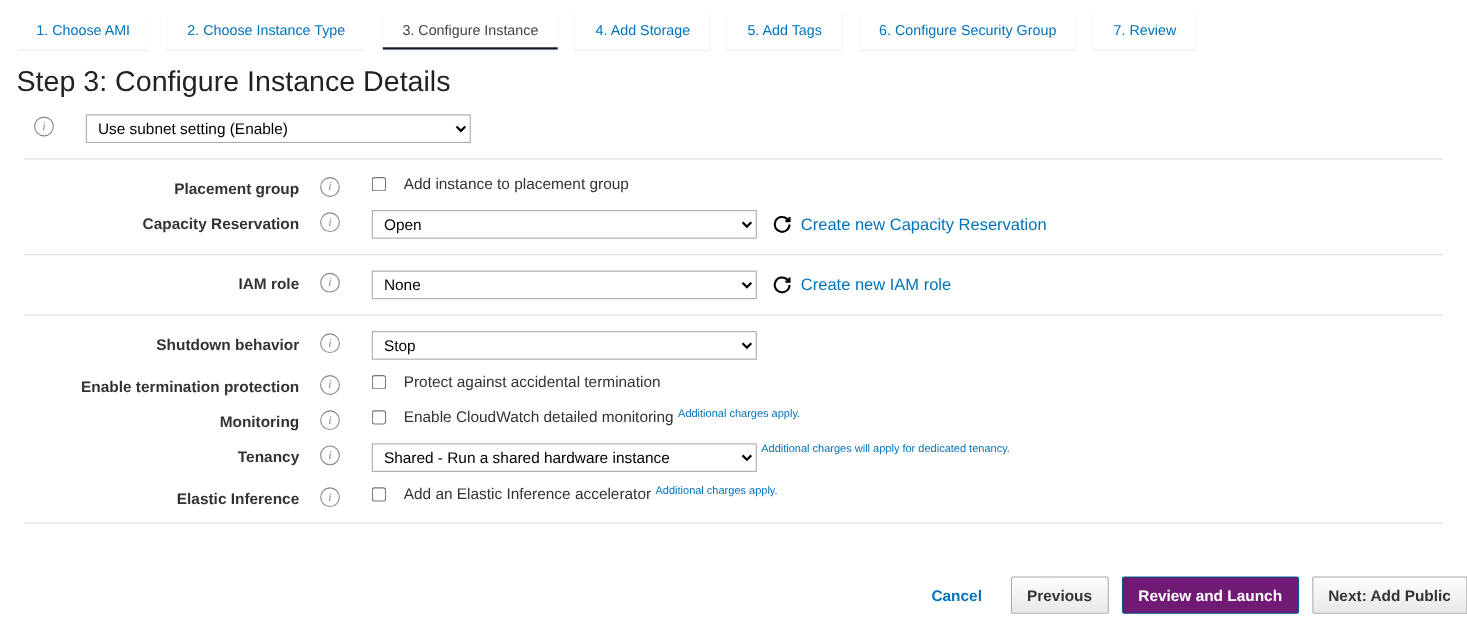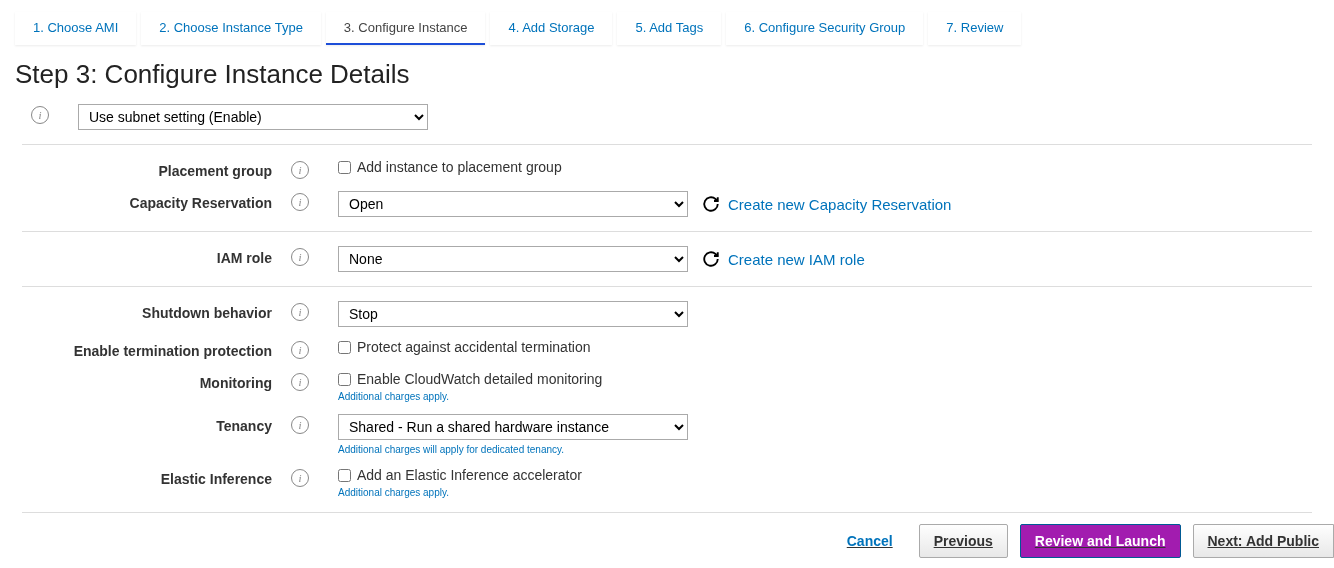--- a/index.html
+++ b/index.html
@@ -9,34 +9,34 @@
       color: #333;
       background: #fff;
       width: 1334px;
       height: 568px;
       overflow: hidden;
       position: relative;
     }
     .tabs {
       display: flex;
       padding: 12px 15px 0 15px;
-      gap: 5px;
+      gap: 16px;
     }
     .tab {
       padding: 8px 18px;
       color: #0073bb;
       font-size: 13px;
       cursor: pointer;
       border-bottom: 2px solid transparent;
       box-shadow: 0 1px 2px rgba(0,0,0,0.08);
       background: #fff;
     }
     .tab.active {
       color: #444;
-      border-bottom: 2px solid #1d4ed8;
+      border-bottom: 2px solid #0f172a;
     }
     .page-title {
       font-size: 26px;
       font-weight: 300;
       color: #222;
       padding: 14px 15px 8px 15px;
     }
     .content {
       padding: 0 22px;
       overflow-y: auto;
@@ -83,36 +83,36 @@
     }
     .control-col {
       flex: 1;
       display: flex;
       align-items: center;
       flex-wrap: wrap;
       gap: 8px;
       padding-left: 20px;
     }
     .control-col-stack {
-      flex-direction: column;
+      flex-direction: row;
       align-items: flex-start;
       gap: 4px;
     }
     select.form-select {
       width: 350px;
       height: 26px;
       padding: 2px 6px;
       font-size: 14px;
       border: 1px solid #aaa;
       background: #fff;
     }
     .checkbox-line {
       display: flex;
       align-items: center;
-      gap: 6px;
+      gap: 16px;
     }
     .checkbox-line input[type="checkbox"] {
       width: 13px;
       height: 13px;
     }
     .checkbox-line span { color: #333; }
     .refresh-icon {
       width: 18px;
       height: 18px;
       display: inline-block;
@@ -130,42 +130,41 @@
       position: absolute;
       bottom: 0;
       right: 0;
       width: 100%;
       display: flex;
       justify-content: flex-end;
       align-items: center;
       gap: 12px;
       padding: 10px 0 10px 10px;
       background: #fff;
-      text-decoration: underline;
     }
     .btn {
       padding: 8px 14px;
       font-size: 14px;
       cursor: pointer;
       border-radius: 2px;
     }
     .btn-cancel {
       background: none;
       border: none;
       color: #0073bb;
       font-weight: bold;
     }
     .btn-default {
       background: linear-gradient(#fefefe,#e8e8e8);
       border: 1px solid #aaa;
       color: #333;
       font-weight: bold;
     }
     .btn-primary {
-      background: #a21caf;
+      background: #701a75;
       border: 1px solid #005a94;
       color: #fff;
       font-weight: bold;
     }
     .last-btn { border-radius: 2px 0 0 2px; margin-right: 0; }
     .cutoff-row { overflow: hidden; max-height: 14px; }
   </style>
 </head>
 <body>
 

